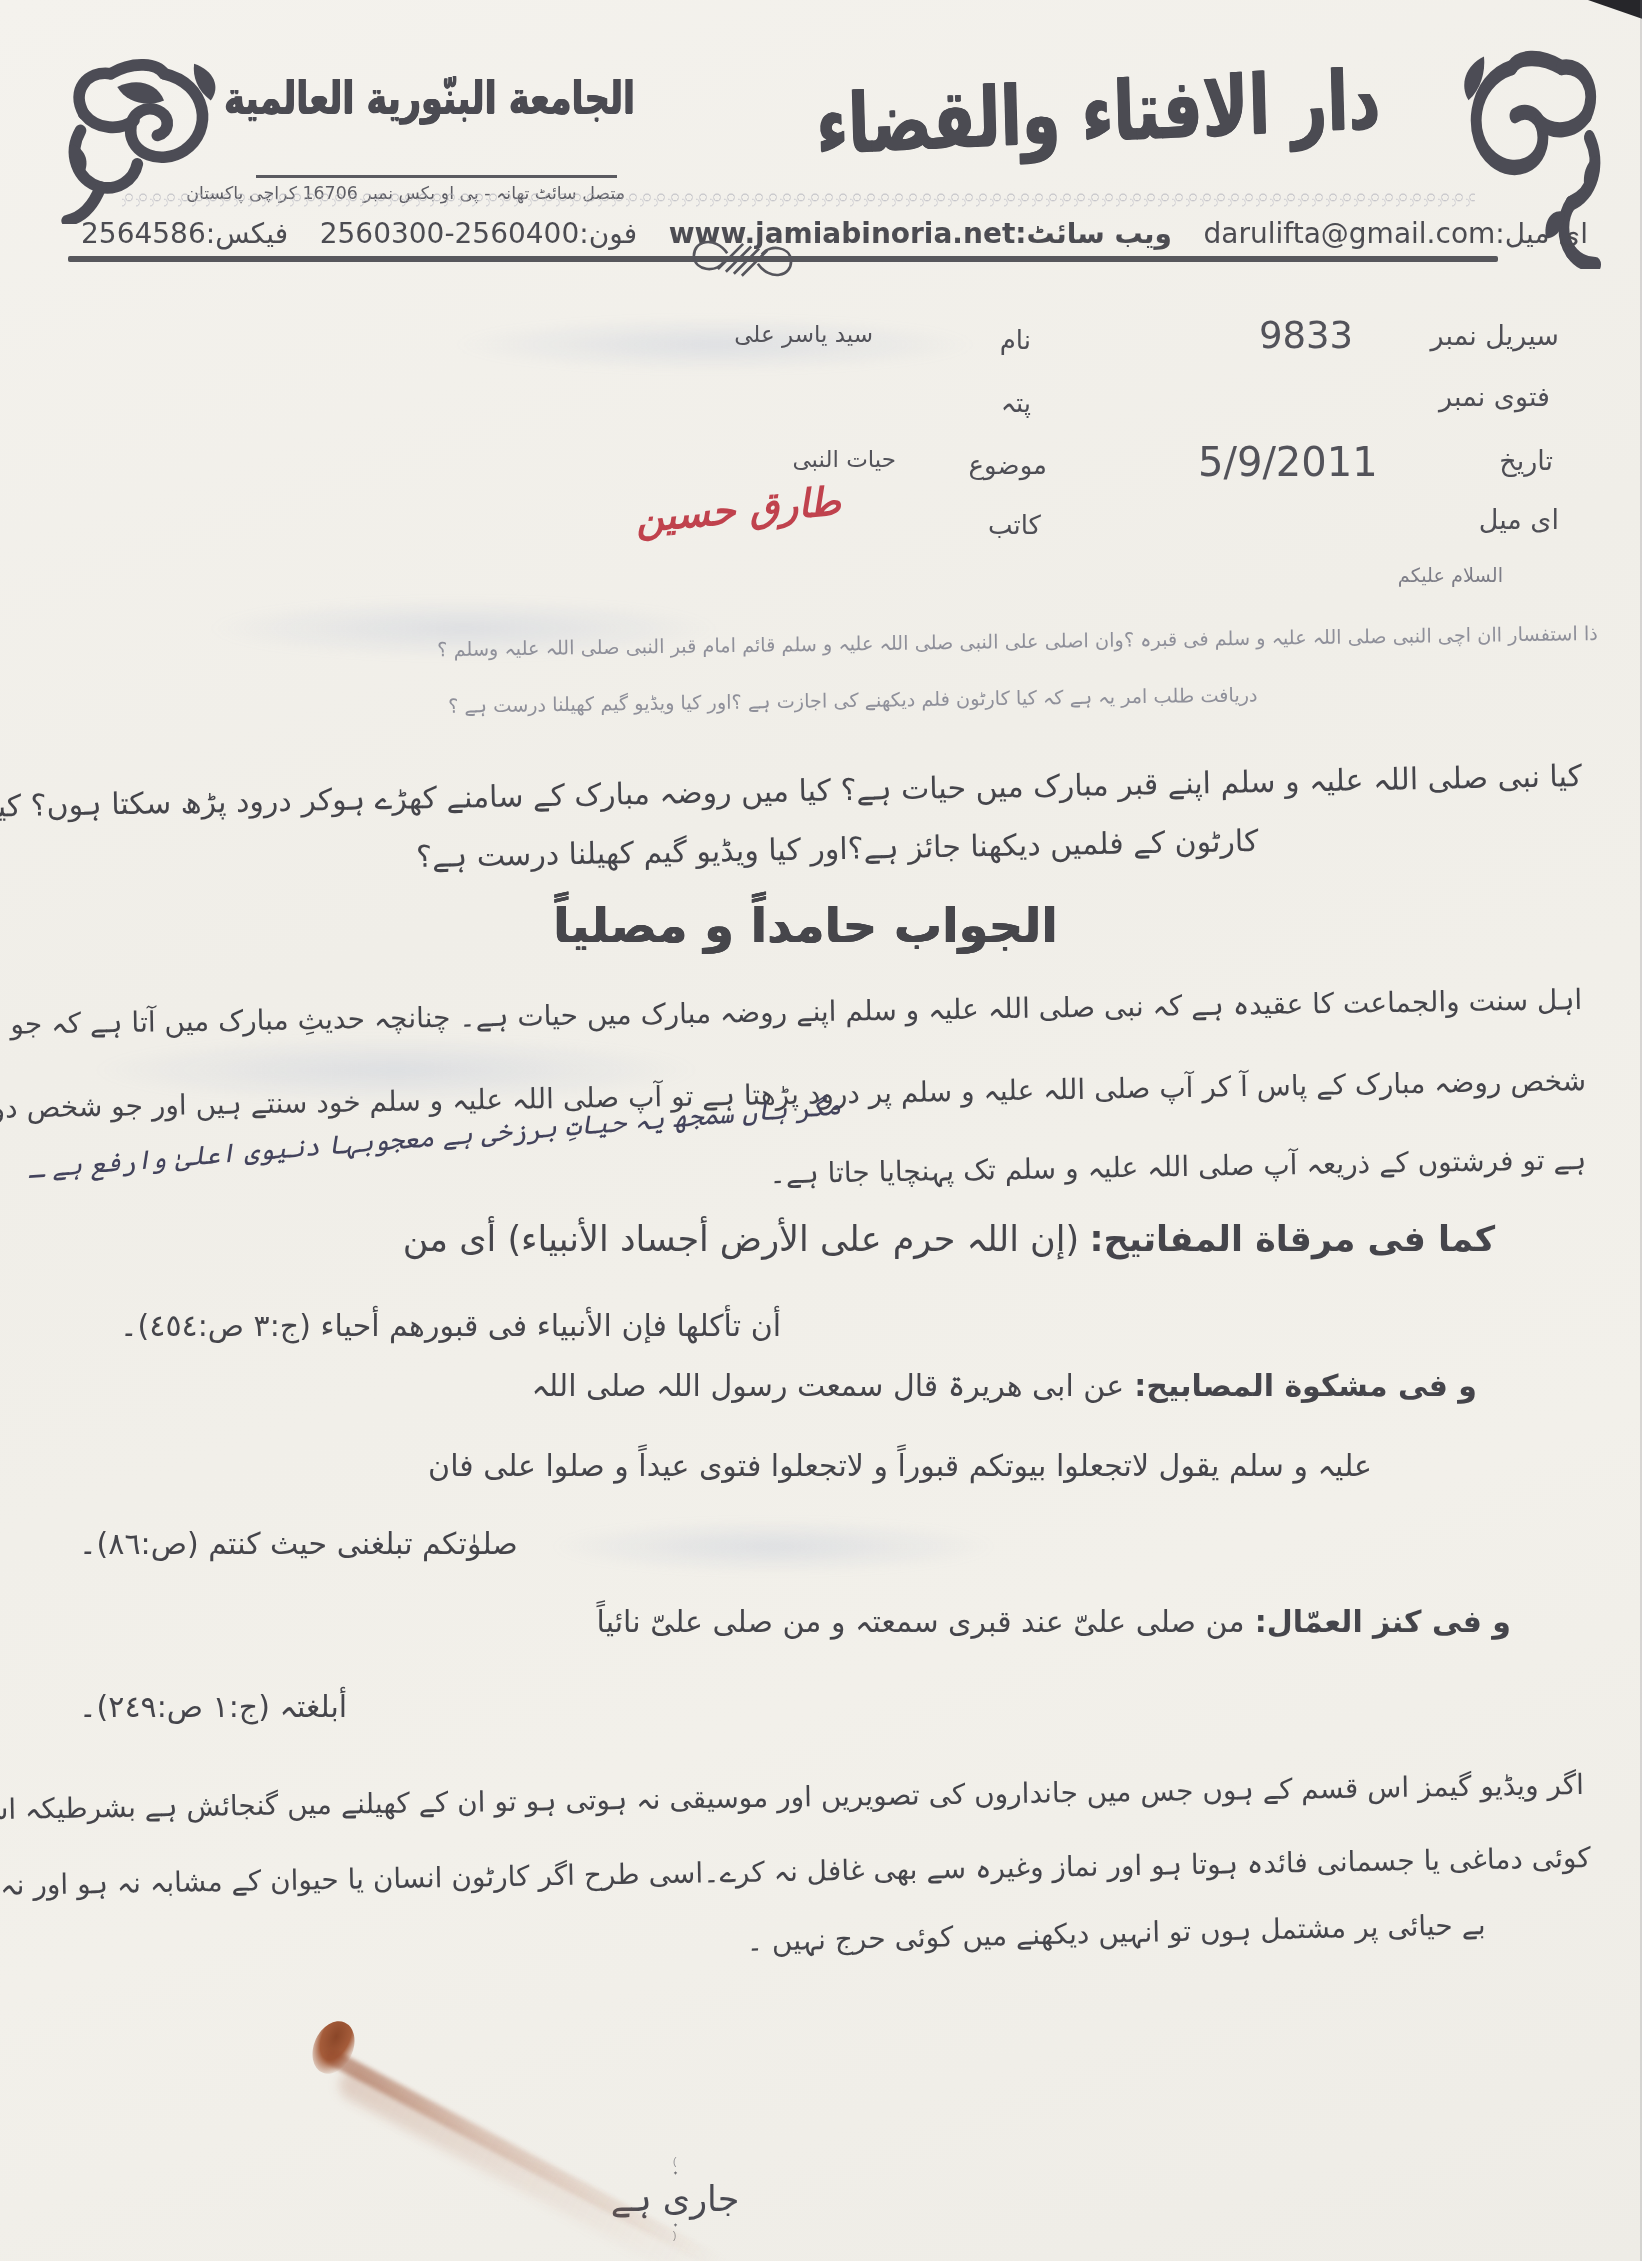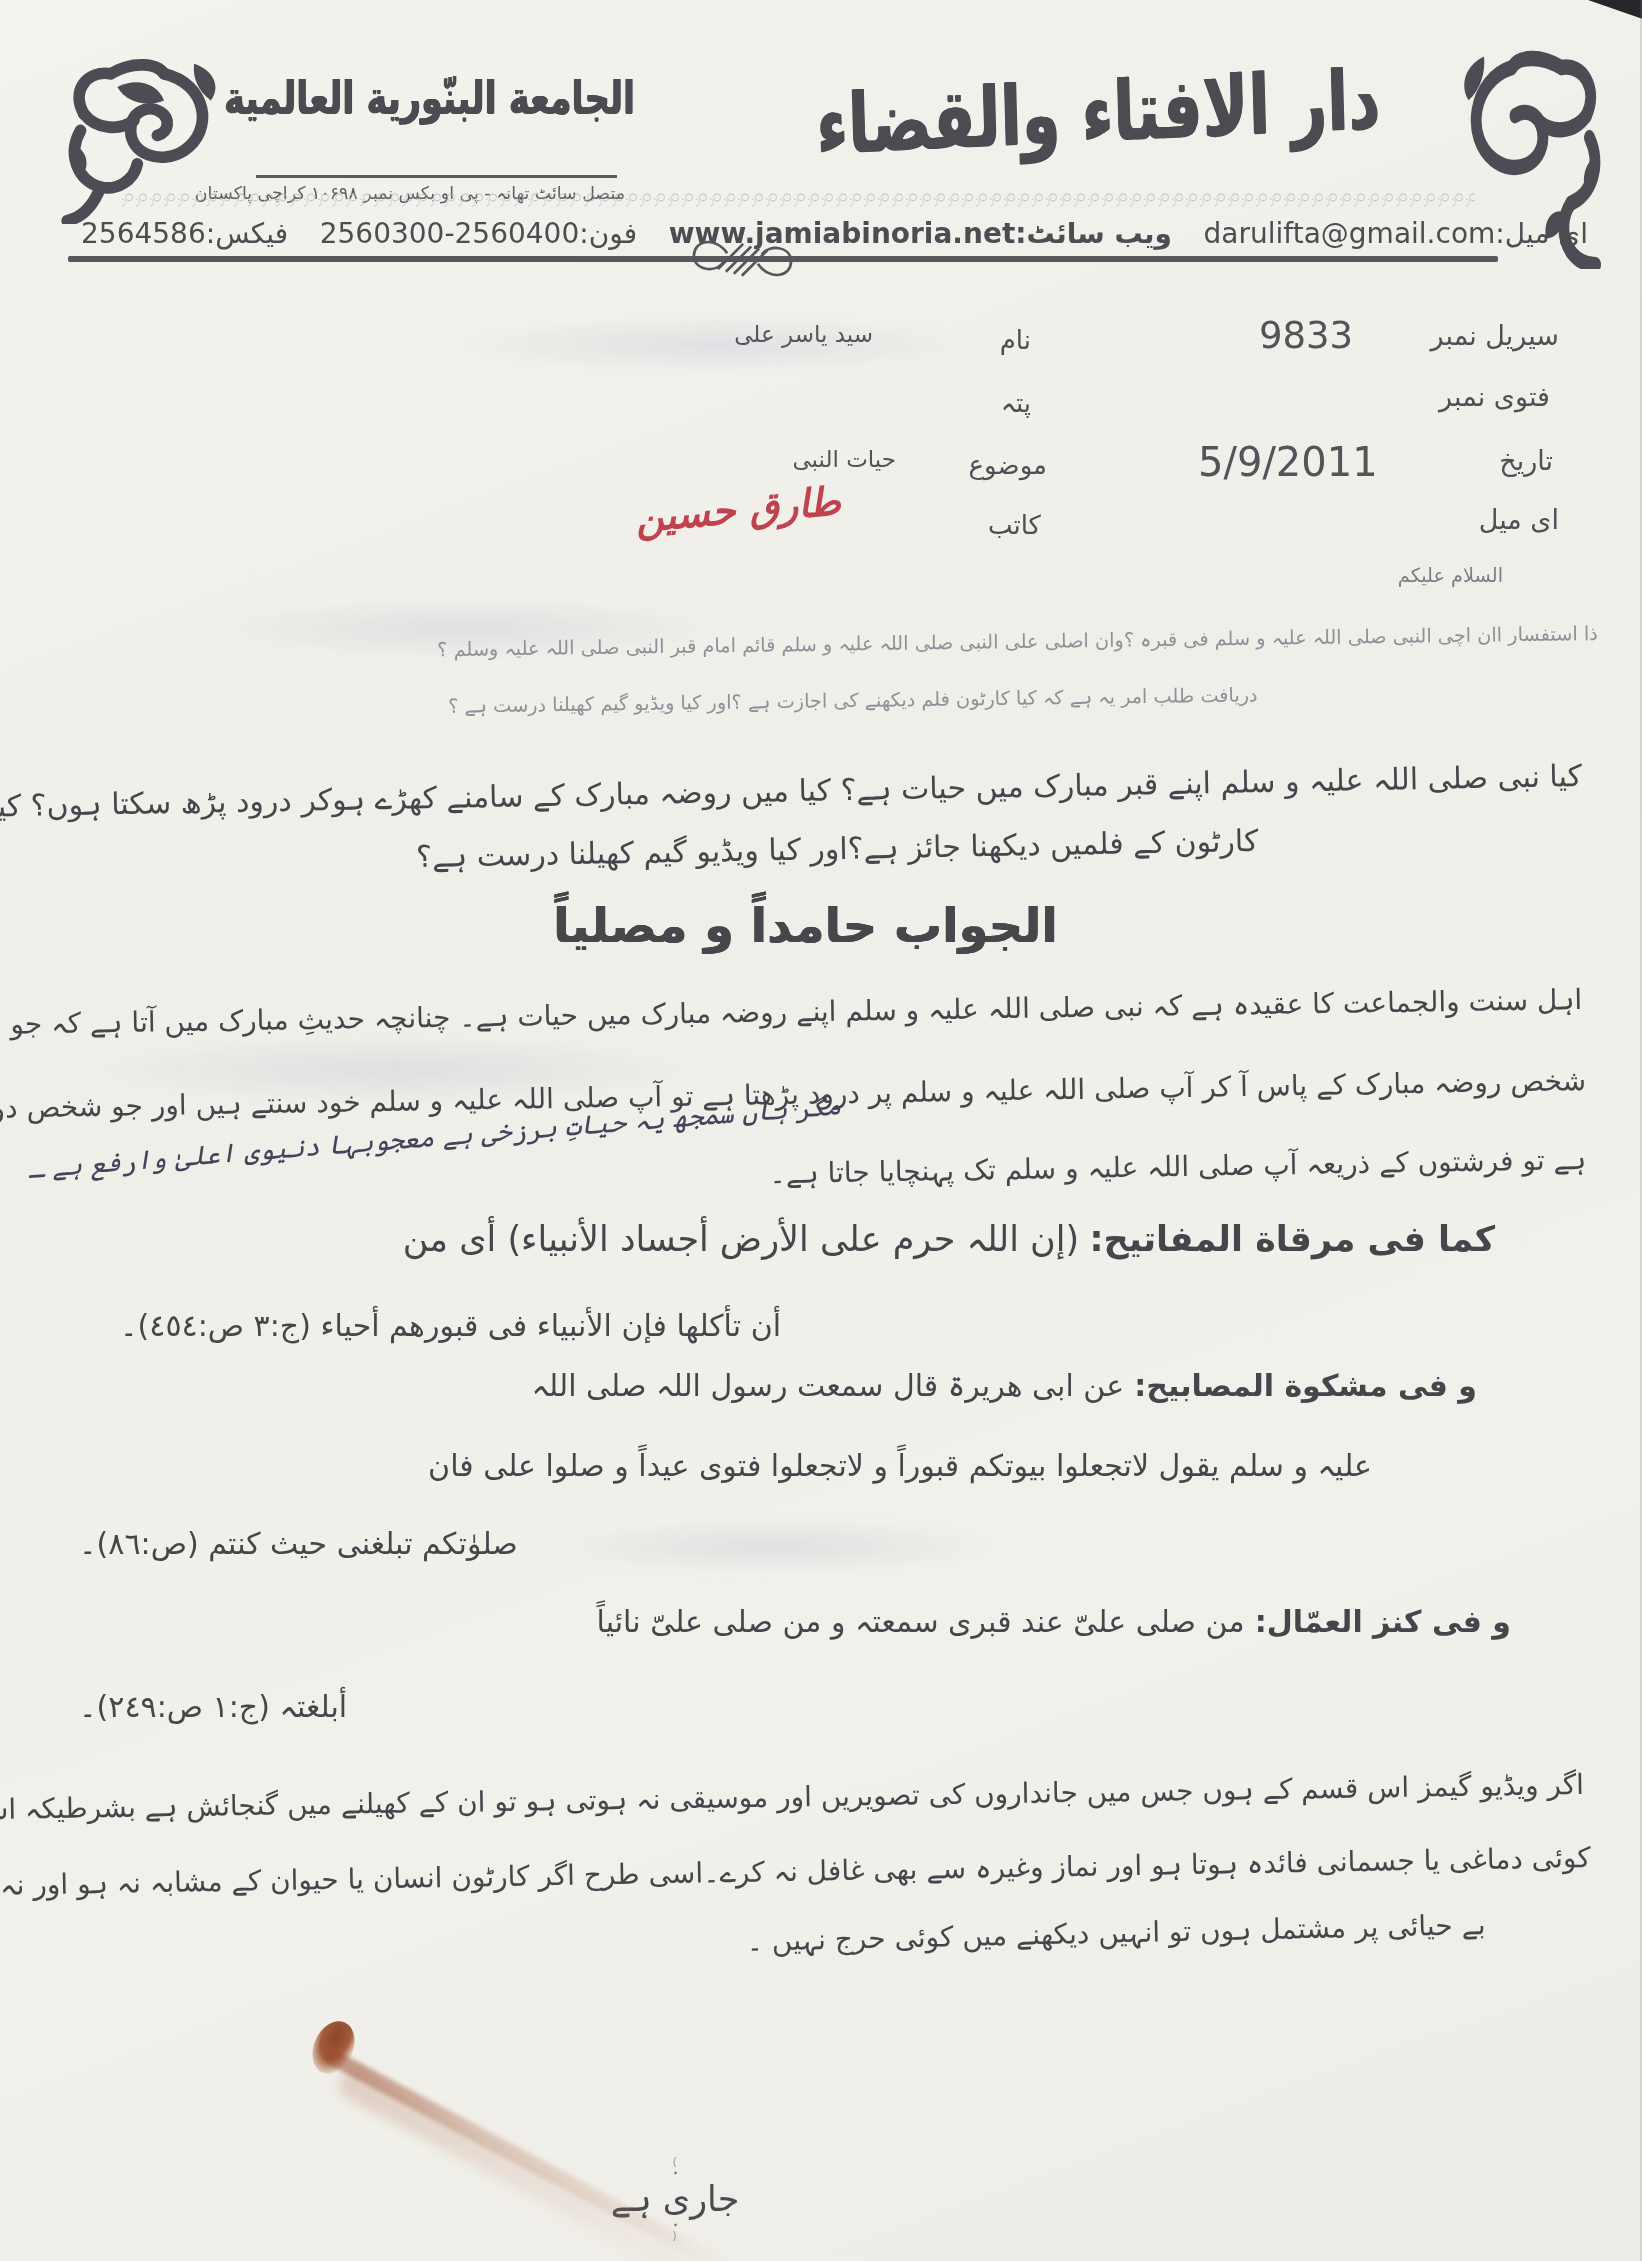--- a/index.html
+++ b/index.html
@@ -90,21 +90,21 @@
         <g fill="#4c4c55">
           <path d="M80 3 C92 7 96 16 90 23 C82 18 79 10 80 3 Z"></path>
           <path d="M6 48 C14 50 18 58 14 66 C6 62 4 54 6 48 Z"></path>
           <path d="M28 74 C36 72 42 78 40 86 C32 86 28 80 28 74 Z"></path>
         </g>
       </svg>
     </div>
 
     <div class="ln calli" style="left:248px;top:72px;width:387px;text-align:center;font-size:35px;font-weight:bold;color:#4b4b52;transform:scaleY(1.28);transform-origin:top;">الجامعة البنّورية العالمية</div>
     <div style="position:absolute;left:256px;top:175px;width:361px;height:2.6px;background:#5a5a60;"></div>
-    <div class="ln" style="left:251px;top:183px;width:374px;text-align:center;font-size:17.4px;color:#5d5d64;">متصل سائٹ تھانہ - پی او بکس نمبر ۱۰۶۹۸ کراچی پاکستان</div>
+    <div class="ln" style="left:251px;top:183px;width:374px;text-align:center;font-size:17.4px;color:#5d5d64;">متصل سائٹ تھانہ - پی او بکس نمبر 16706 کراچی پاکستان</div>
 
     <div class="ln calli" style="left:902px;top:62px;width:477px;text-align:center;font-size:62px;font-weight:bold;color:#4b4b52;transform:scaleY(1.32) rotate(-2deg);transform-origin:top;">دار الافتاء والقضاء</div>
 
     <div class="chain"></div>
 
     <div class="ltr" style="position:absolute;left:81px;top:207px;width:1507px;display:flex;justify-content:space-between;align-items:baseline;font-size:28px;color:#4c4c52;gap:29px;">
       <span class="ltr" style="unicode-bidi:isolate;">2564586:فیکس</span>
       <span class="ltr" style="unicode-bidi:isolate;margin-top:10px;">2560300-2560400:فون</span>
       <span class="ltr" style="unicode-bidi:isolate;font-weight:bold;">www.jamiabinoria.net:ویب سائٹ</span>
       <span class="ltr" style="unicode-bidi:isolate;">darulifta@gmail.com:ای میل</span>

